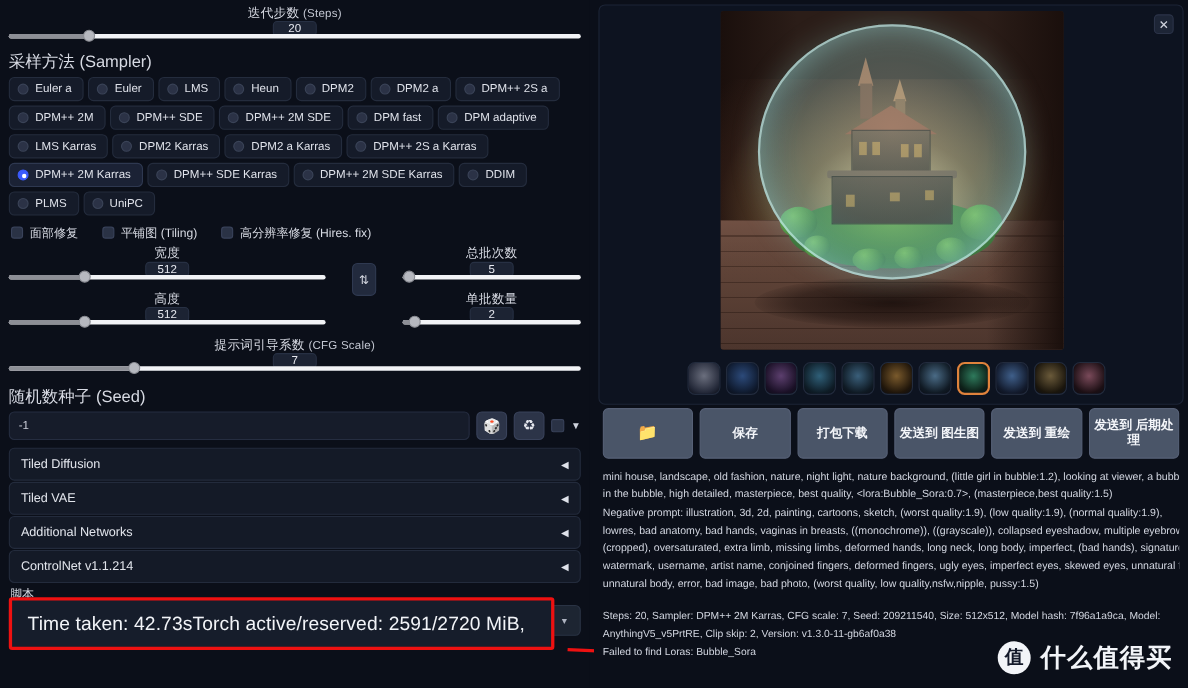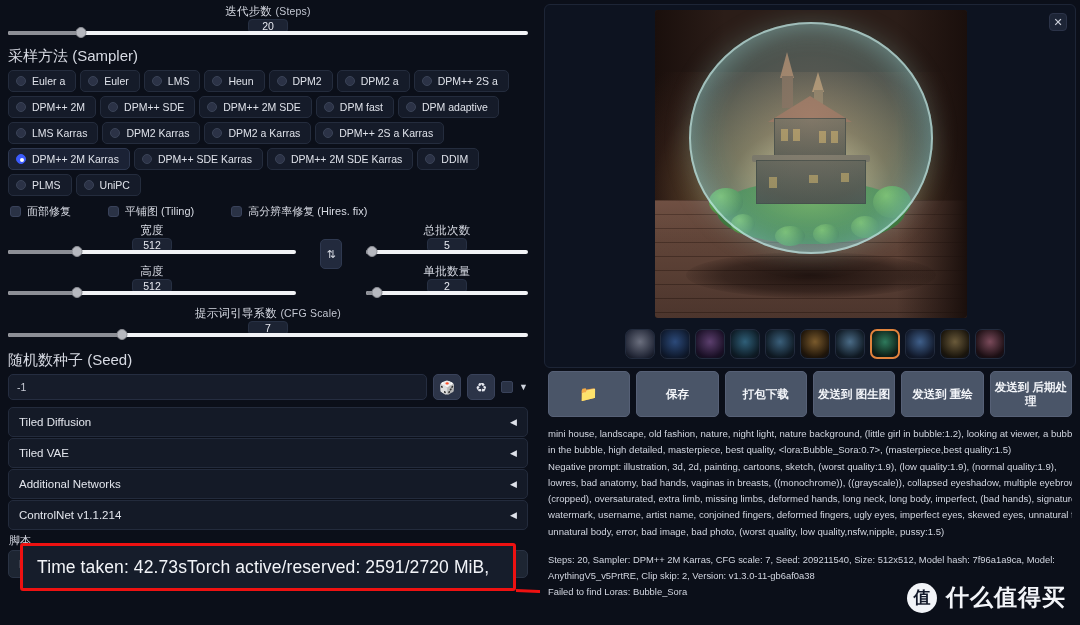--- a/index.html
+++ b/index.html
@@ -44,21 +44,21 @@
                height: 22px; padding: 0 10px 0 7px; font-size: 10.5px; color: #dfe2ea;
                white-space: nowrap; cursor: pointer; }
   .radio-btn .dot { width: 10px; height: 10px; border-radius: 50%;
                     background: #2b3246; border: 1px solid #3a4357; flex: none; }
   .radio-btn.sel { background: #1b2235; border-color: #2e3850; }
   .radio-btn.sel .dot { background: #3b5bfd; border-color: #3b5bfd;
                         position: relative; }
   .radio-btn.sel .dot::after { content: ""; position: absolute; left: 3px; top: 3px;
                                width: 4px; height: 4px; border-radius: 50%; background: #fff; }
 
-  .check-row { display: flex; gap: 37px; align-items: center; margin: 8px 0 4px 2px; }
+  .check-row { display: flex; gap: 22px; align-items: center; margin: 8px 0 4px 2px; }
   .chk { display: inline-flex; align-items: center; gap: 6px; font-size: 11px;
          color: #d7dae3; cursor: pointer; white-space: nowrap; }
   .chk .box { width: 11px; height: 11px; border-radius: 3px; background: #2a3245;
               border: 1px solid #39425a; flex: none; }
 
   
   .dims { display: flex; gap: 22px; align-items: flex-start; margin-top: 2px; }
   .dims .col-l { flex: 1 1 auto; min-width: 0; }
   .dims .swapcol { width: 26px; display: flex; align-items: center;
                    justify-content: center; padding-top: 16px; }
@@ -86,21 +86,21 @@
   .acc-item .tri { font-size: 9px; color: #dfe2ea; }
 
   .script-lbl { font-size: 11px; color: #d7dae3; margin: 3px 0 2px 1px; }
   .dropdown { height: 28px; background: #1d2532; border: 1px solid #2a3344;
               border-radius: 5px; display: flex; align-items: center;
               justify-content: space-between; padding: 0 10px; font-size: 11px;
               color: #e4e7ee; cursor: pointer; }
   .dropdown .tri { font-size: 8px; color: #aeb3c0; }
 
   
-  #callout { position: absolute; left: 20px; top: 543px; width: 496px; height: 48px;
+  #callout { position: absolute; left: 8px; top: 543px; width: 496px; height: 48px;
              border: 3px solid #ee1111; background: #161d2b; border-radius: 3px;
              display: flex; align-items: center; padding-left: 14px; }
   #callout span { font-size: 17.5px; color: #f2f4f8; white-space: nowrap;
                   letter-spacing: .1px; }
   #callout-leader { position: absolute; left: 516px; top: 589px; width: 190px;
                     height: 0; border-top: 3px solid #ee1111;
                     transform: rotate(2.5deg); transform-origin: left center; }
 
   
   #right { position: absolute; left: 540px; top: 0; width: 540px; height: 625px;

